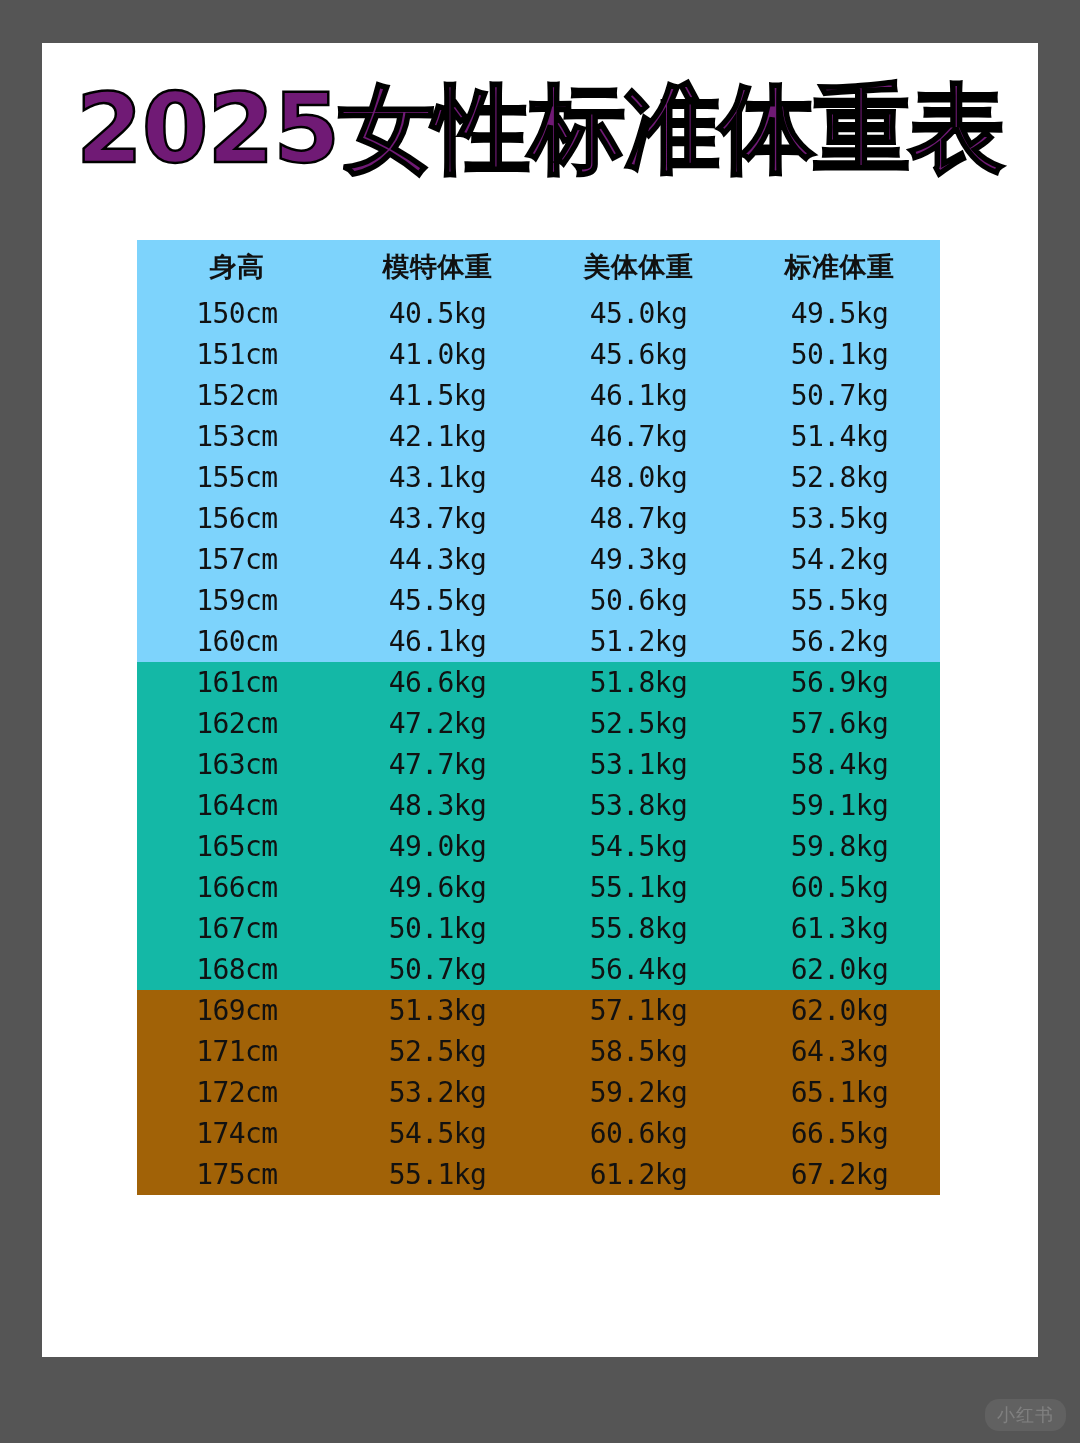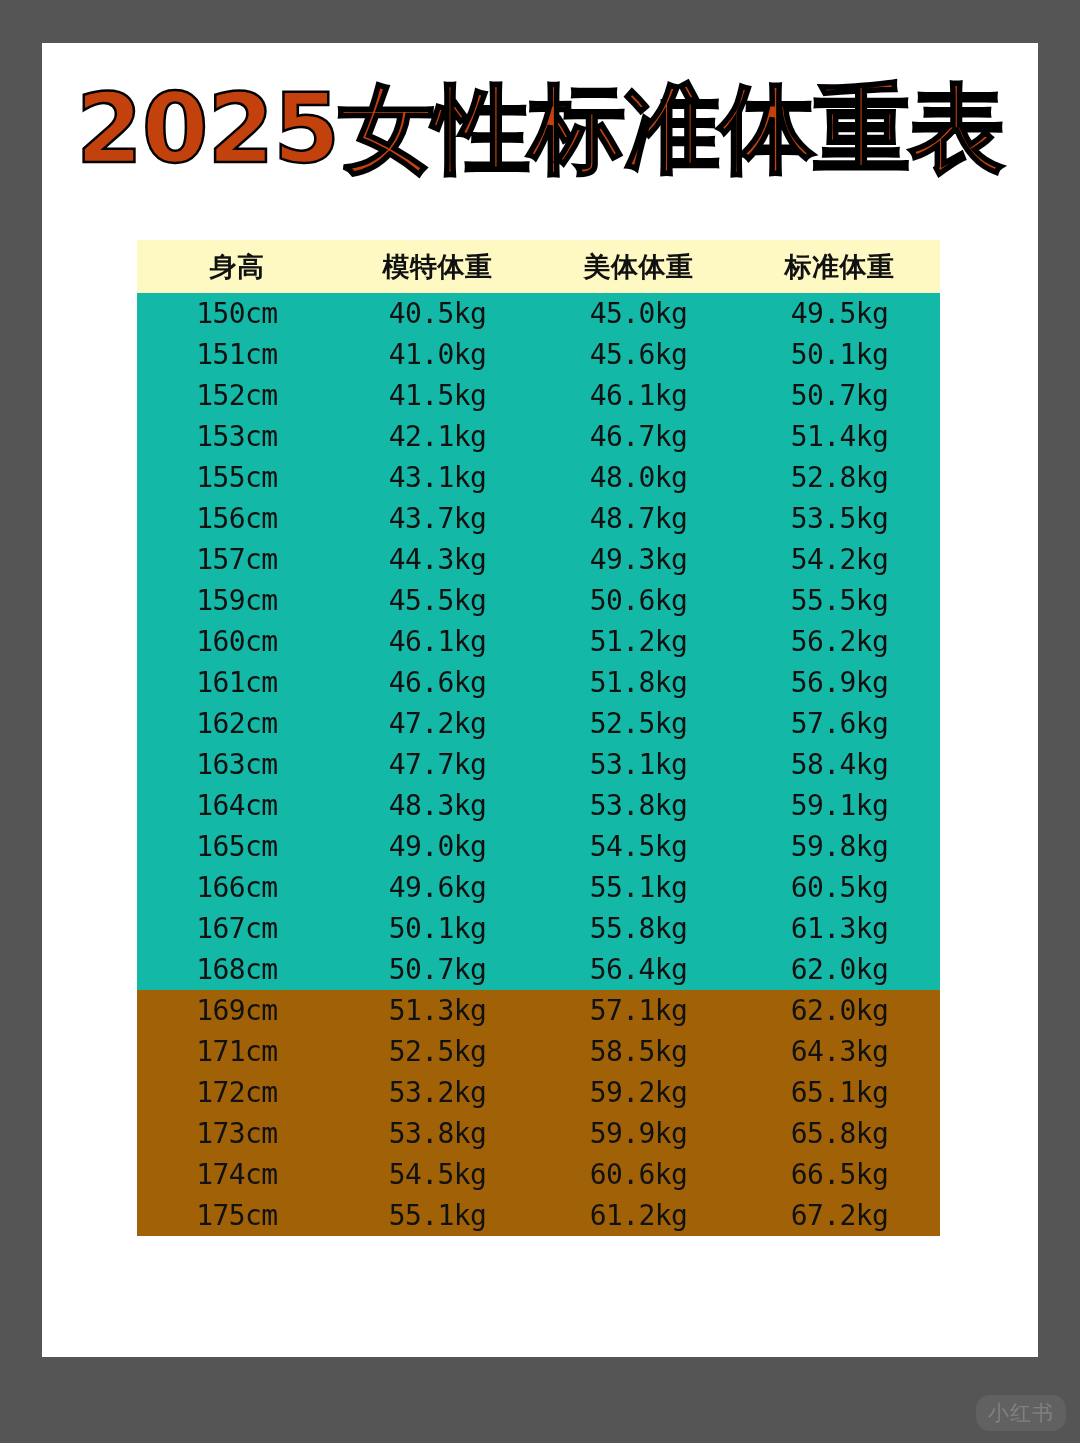--- a/index.html
+++ b/index.html
@@ -27,21 +27,21 @@
     position: absolute;
     left: 0;
     top: 38px;
     width: 996px;
     text-align: center;
     font-family: "DejaVu Sans", "Liberation Sans", sans-serif;
     font-size: 96px;
     line-height: 1.0;
     font-weight: 900;
     letter-spacing: -1px;
-    color: #c2410c;
+    color: #701a75;
     white-space: nowrap;
     -webkit-text-stroke: 2.5px #000000;
   }
   #weight-table {
     position: absolute;
     left: 95px;
     top: 197px;
     width: 803px;
     border-collapse: collapse;
     table-layout: fixed;
@@ -49,51 +49,51 @@
   #weight-table th,
   #weight-table td {
     padding: 0;
     margin: 0;
     text-align: center;
     vertical-align: middle;
     color: #111111;
   }
   #weight-table th {
     height: 53px;
-    background: #fef9c3;
+    background: #7dd3fc;
     font-family: "DejaVu Sans", "Liberation Sans", sans-serif;
     font-size: 27px;
     font-weight: 700;
     letter-spacing: 0.5px;
   }
   #weight-table td {
     height: 41px;
     font-family: "DejaVu Sans Mono", "Liberation Mono", monospace;
     font-size: 28px;
     font-weight: 400;
     letter-spacing: -0.6px;
   }
-  tr.band-yellow td { background: #14b8a6; }
+  tr.band-yellow td { background: #7dd3fc; }
   tr.band-orange td { background: #14b8a6; }
   tr.band-green  td { background: #a16207; }
 
   col.c-height { width: 200px; }
   col.c-model  { width: 201px; }
   col.c-beauty { width: 201px; }
   col.c-std    { width: 201px; }
 
   #watermark {
     position: absolute;
     right: 14px;
     bottom: 12px;
     padding: 4px 12px;
     border-radius: 14px;
     background: rgba(255,255,255,0.07);
     color: rgba(255,255,255,0.20);
-    font-size: 21px;
+    font-size: 18px;
     letter-spacing: 1px;
     font-family: "DejaVu Sans", "Liberation Sans", sans-serif;
     user-select: none;
   }
 </style>
 </head>
 <body>
 
 <div id="card">
 
@@ -229,26 +229,20 @@
           <td>58.5kg</td>
           <td>64.3kg</td>
         </tr>
         <tr class="band-green">
           <td>172cm</td>
           <td>53.2kg</td>
           <td>59.2kg</td>
           <td>65.1kg</td>
         </tr>
         <tr class="band-green">
-          <td>173cm</td>
-          <td>53.8kg</td>
-          <td>59.9kg</td>
-          <td>65.8kg</td>
-        </tr>
-        <tr class="band-green">
           <td>174cm</td>
           <td>54.5kg</td>
           <td>60.6kg</td>
           <td>66.5kg</td>
         </tr>
         <tr class="band-green">
           <td>175cm</td>
           <td>55.1kg</td>
           <td>61.2kg</td>
           <td>67.2kg</td>

